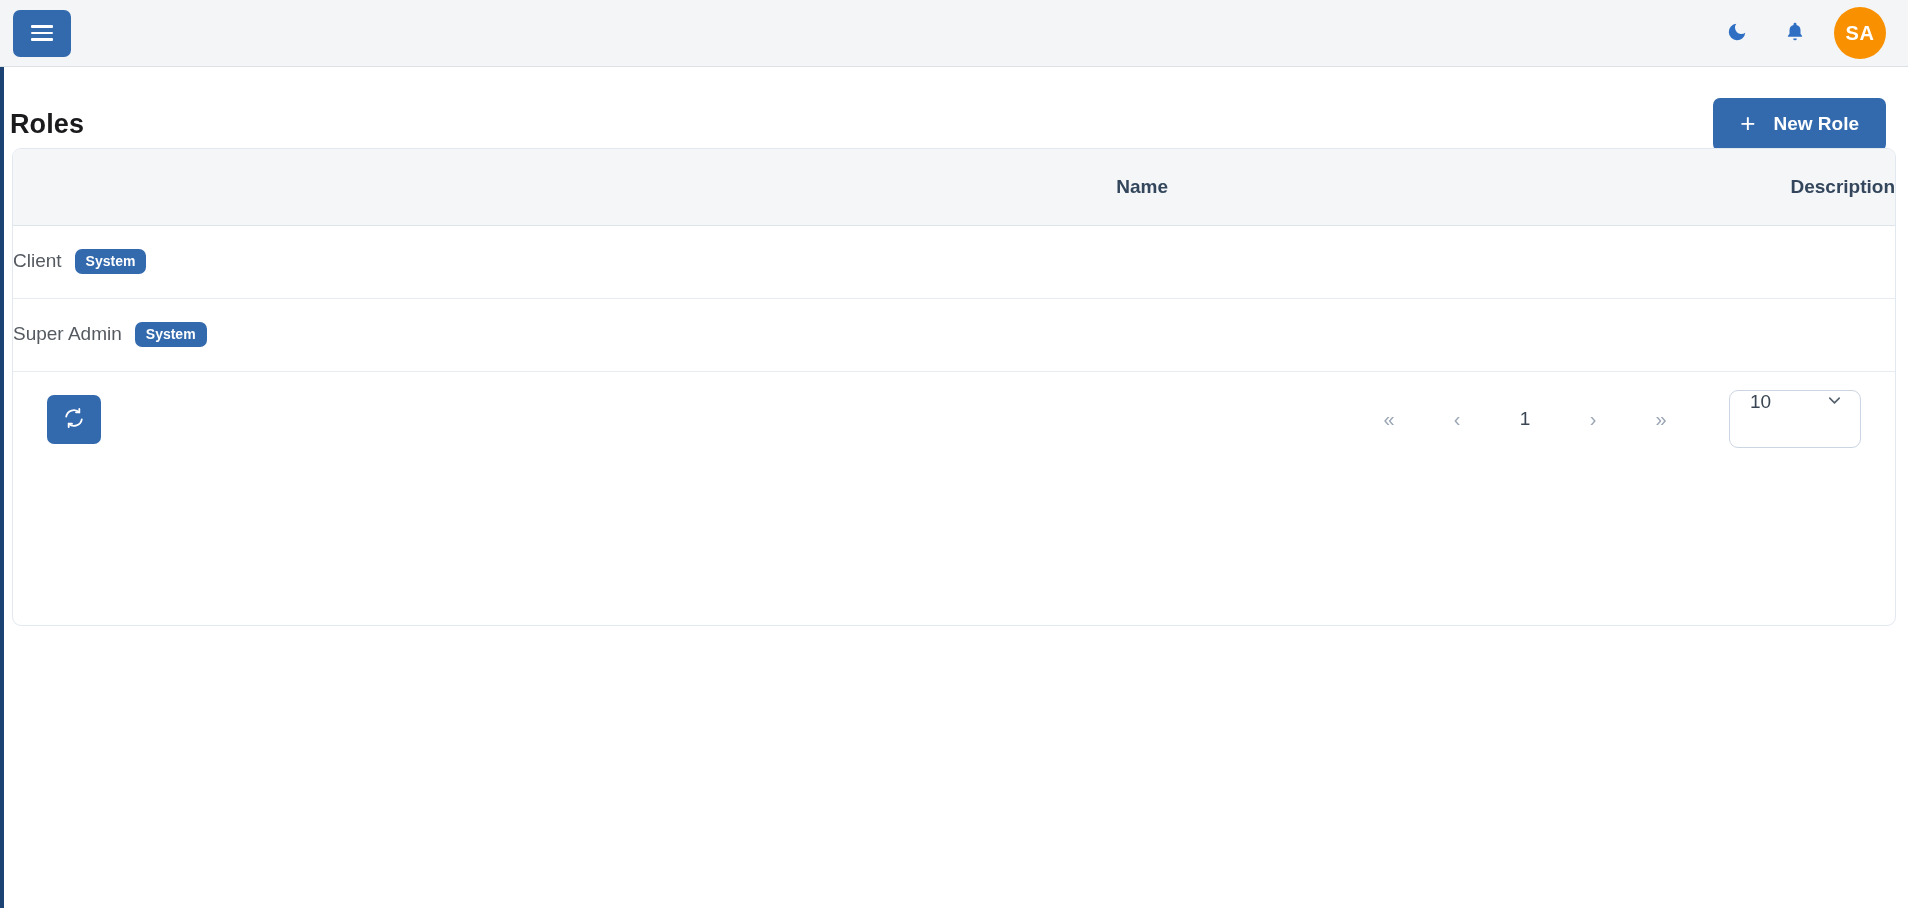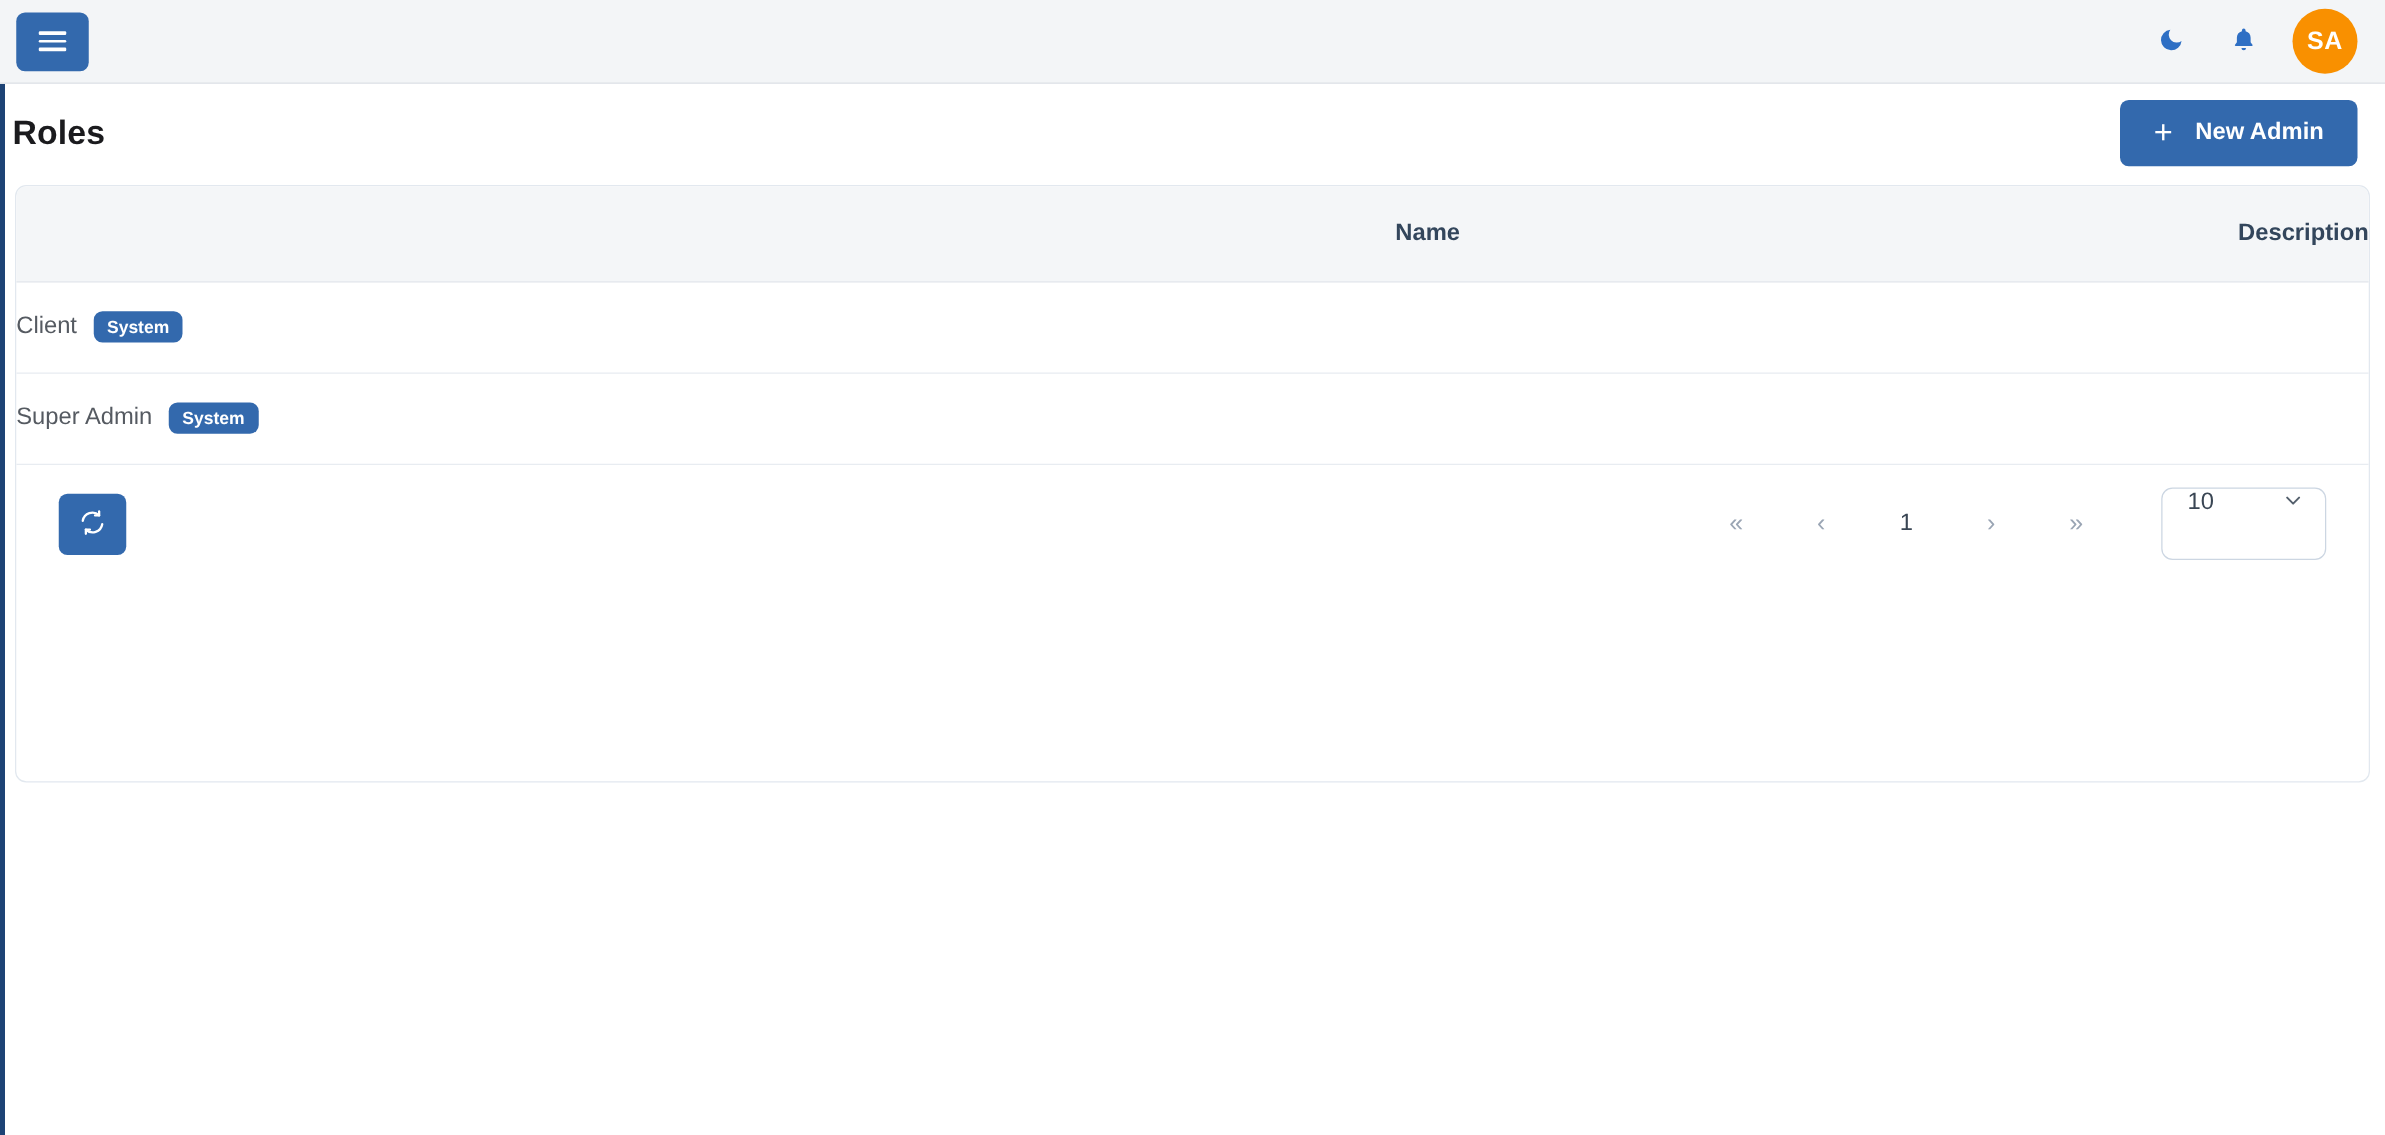--- a/index.html
+++ b/index.html
@@ -95,21 +95,21 @@
     align-items: center;
     justify-content: center;
     cursor: pointer;
     margin-left: 10px;
     letter-spacing: 0.5px;
   }
 
   
   .page-header {
     position: absolute;
-    left: 0; top: 67px;
+    left: 0; top: 85px;
     width: 1908px;
     height: 78px;
     display: flex;
     align-items: center;
     padding: 0 22px 0 10px;
   }
 
   .page-title {
     font-size: 27px;
     font-weight: bold;
@@ -310,21 +310,21 @@
 
       <div class="avatar">SA</div>
     </div>
   </div>
 
   <div class="page-header">
     <h1 class="page-title">Roles</h1>
     <div class="header-spacer"></div>
     <button class="new-role-button">
       <span class="plus-glyph">+</span>
-      <span>New Admin</span>
+      <span>New Role</span>
     </button>
   </div>
 
   <div class="card">
 
     <table class="roles-table">
       <thead>
         <tr>
           <th class="col-name">Name</th>
           <th class="col-desc">Description</th>

